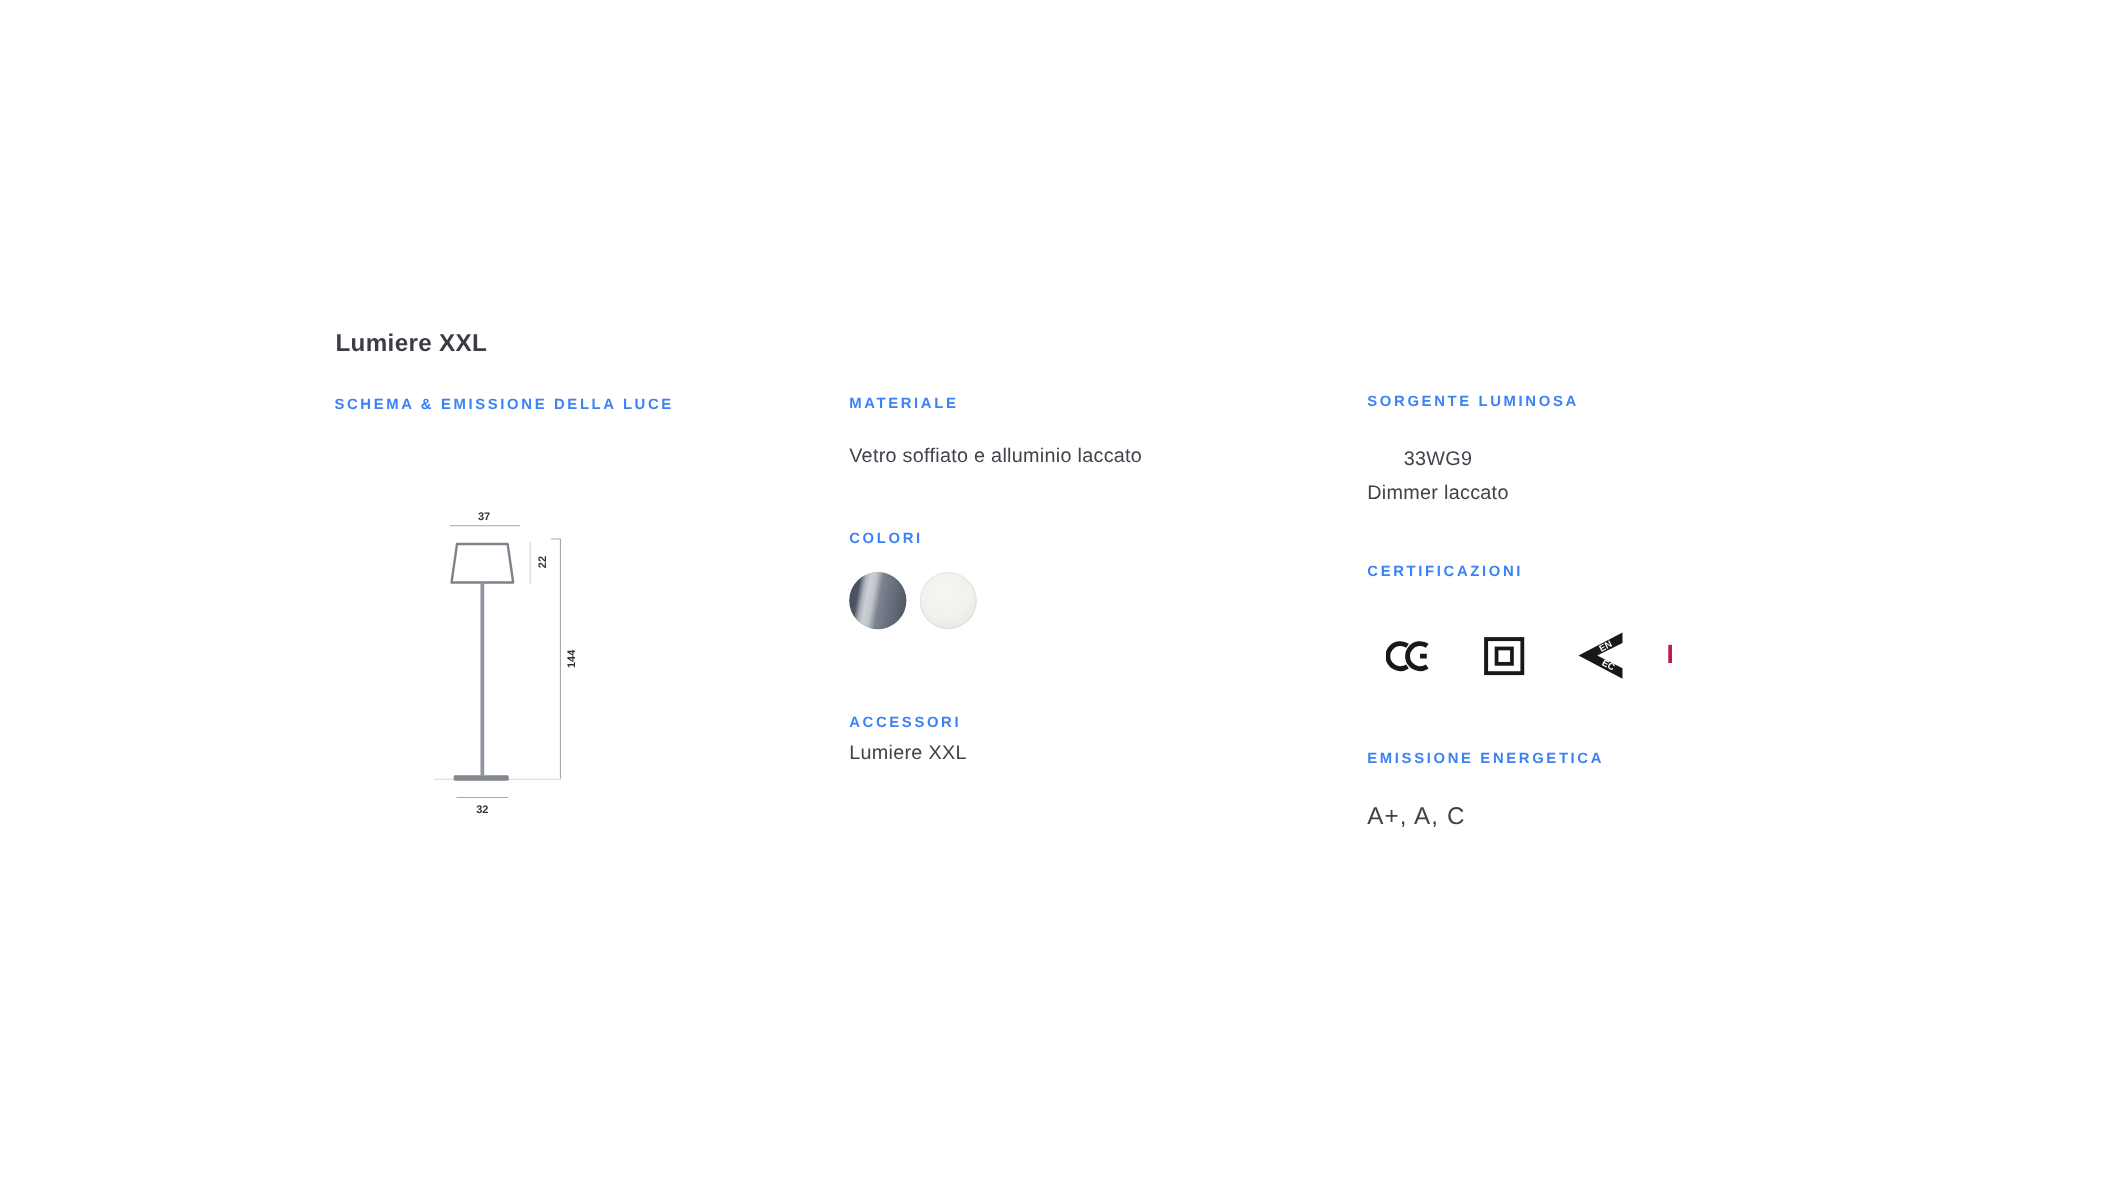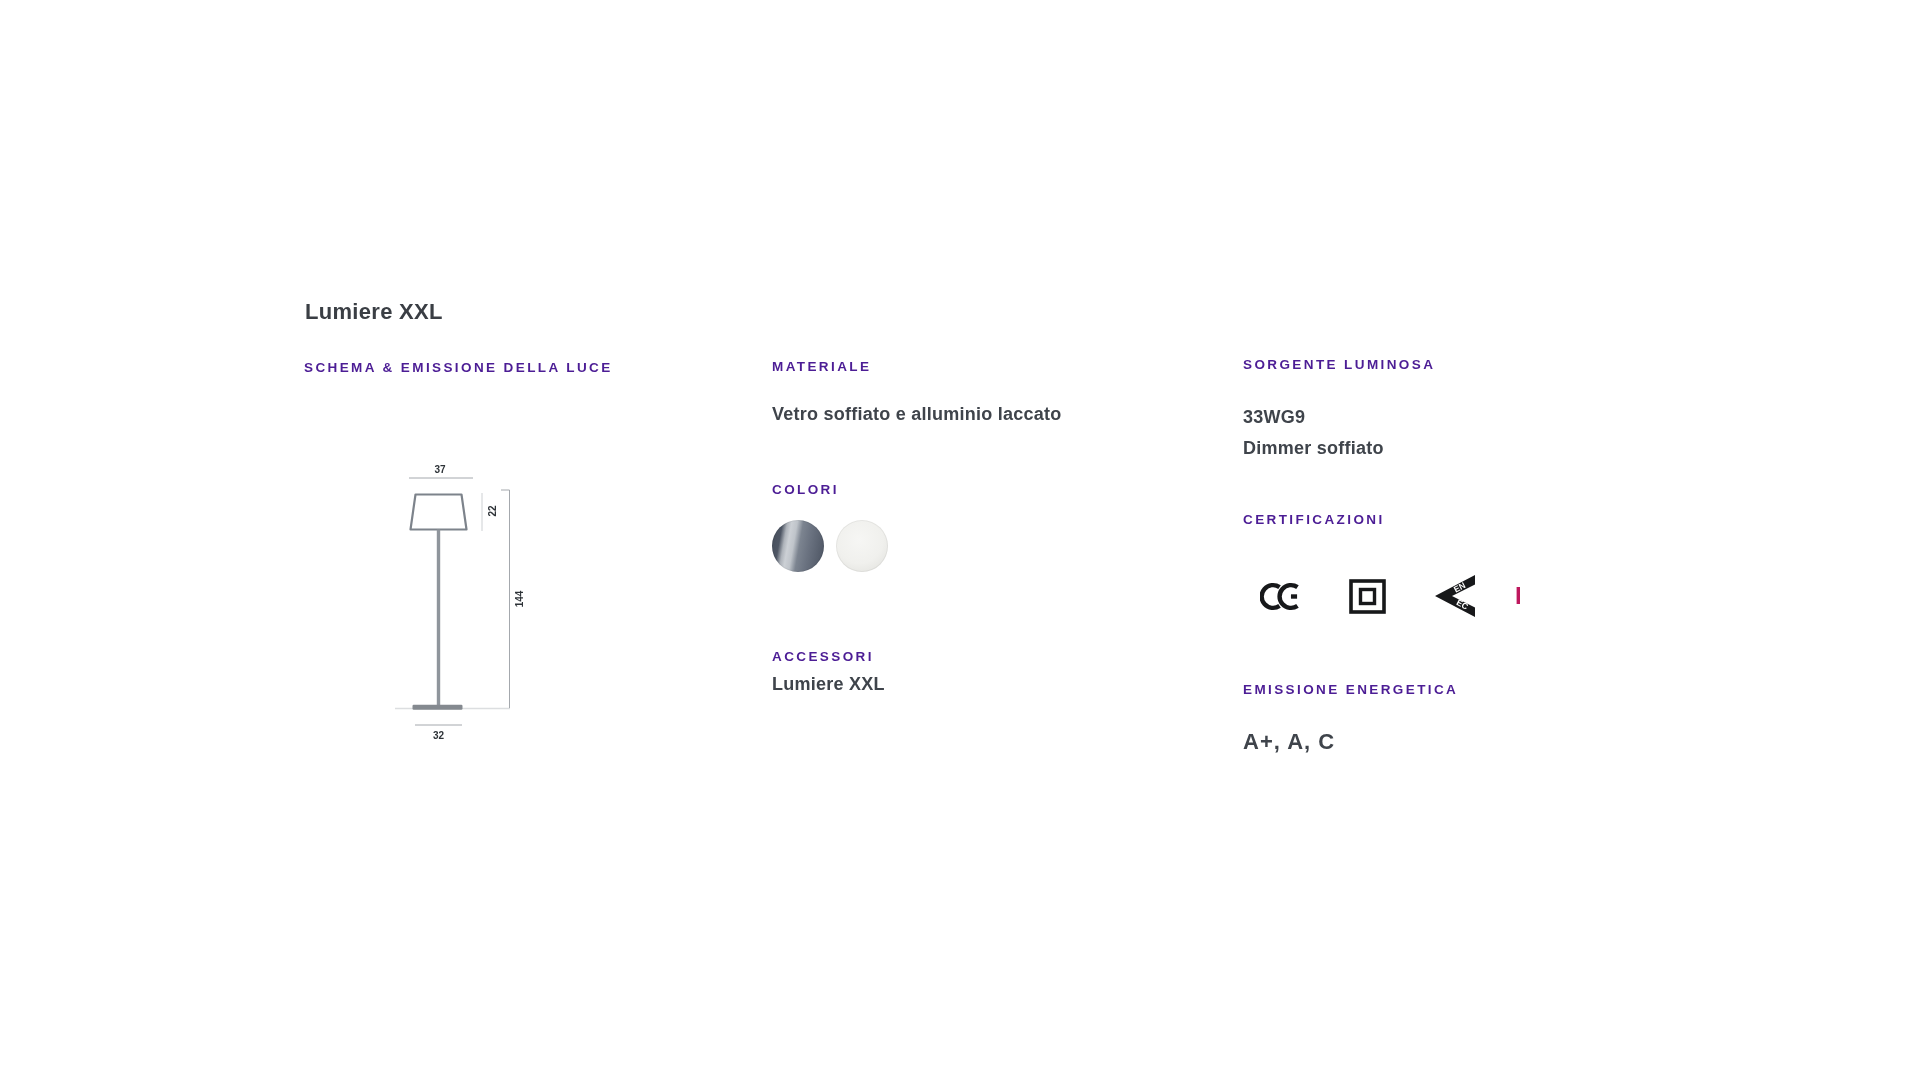--- a/index.html
+++ b/index.html
@@ -10,26 +10,26 @@
     font-family:"Liberation Sans", sans-serif;
     overflow:hidden;
   }
   .abs{position:absolute;}
   .page-title{
     left:305px;top:301px;
     font-size:22px;font-weight:700;color:#3a3e44;
     letter-spacing:.3px;line-height:1;
   }
   .sec-heading{
-    font-size:13.5px;font-weight:600;color:#4c1d95;
+    font-size:13.5px;font-weight:600;color:#3b82f6;
     letter-spacing:2.4px;line-height:1;white-space:nowrap;
   }
   .body-text{
-    font-size:18px;font-weight:700;color:#3f444b;
-    letter-spacing:.25px;line-height:1.2;white-space:nowrap;
+    font-size:18px;font-weight:400;color:#3f444b;
+    letter-spacing:.25px;line-height:1.2;white-space:nowrap;text-align:center;
   }
   .two-line{line-height:31px;}
   
   .diagram{left:395px;top:455px;}
   .dim{stroke:#a4a8ad;stroke-width:1;}
   .dim-light{stroke:#cdd0d3;stroke-width:1;}
   .dlabel{font-family:"Liberation Sans",sans-serif;font-size:10px;font-weight:700;fill:#2e3338;}
   
   .swatch-row{left:772px;top:520px;display:flex;gap:12px;}
   .swatch{
@@ -87,21 +87,21 @@
     <span class="swatch" style="background: linear-gradient(100deg, rgb(67, 75, 89) 0%, rgb(78, 86, 100) 18%, rgb(174, 179, 186) 26%, rgb(204, 208, 213) 33%, rgb(191, 196, 202) 42%, rgb(124, 132, 144) 52%, rgb(106, 114, 128) 68%, rgb(88, 96, 110) 86%, rgb(73, 81, 95) 100%);"></span>
     <span class="swatch" style="background: radial-gradient(circle at 45% 38%, rgb(246, 246, 244) 0%, rgb(240, 240, 237) 55%, rgb(228, 228, 224) 85%, rgb(217, 217, 213) 100%);"></span>
   </div>
 
   <div class="abs sec-heading" style="left:772px;top:626px;margin-top:24px;">ACCESSORI</div>
   <div class="abs body-text" style="left:772px;top:674px;">Lumiere XXL</div>
 
   <div class="abs sec-heading" style="left:1243px;top:358px;">SORGENTE LUMINOSA</div>
   <div class="abs body-text two-line" style="left:1243px;top:402px;">
     <div>33WG9</div>
-    <div>Dimmer soffiato</div>
+    <div>Dimmer laccato</div>
   </div>
 
   <div class="abs sec-heading" style="left:1243px;top:513px;">CERTIFICAZIONI</div>
 
   <div class="abs cert-row">
 
     <svg class="cert-mark" width="44" height="35" viewBox="0 0 54 38">
       <path d="M24 7.5 A14 14 0 1 0 24 30.5" fill="none" stroke="#17181a" stroke-width="5.4"></path>
       <path d="M46 7.5 A14 14 0 1 0 46 30.5" fill="none" stroke="#17181a" stroke-width="5.4"></path>
       <path d="M38 19 H45.5" fill="none" stroke="#17181a" stroke-width="5.4"></path>

